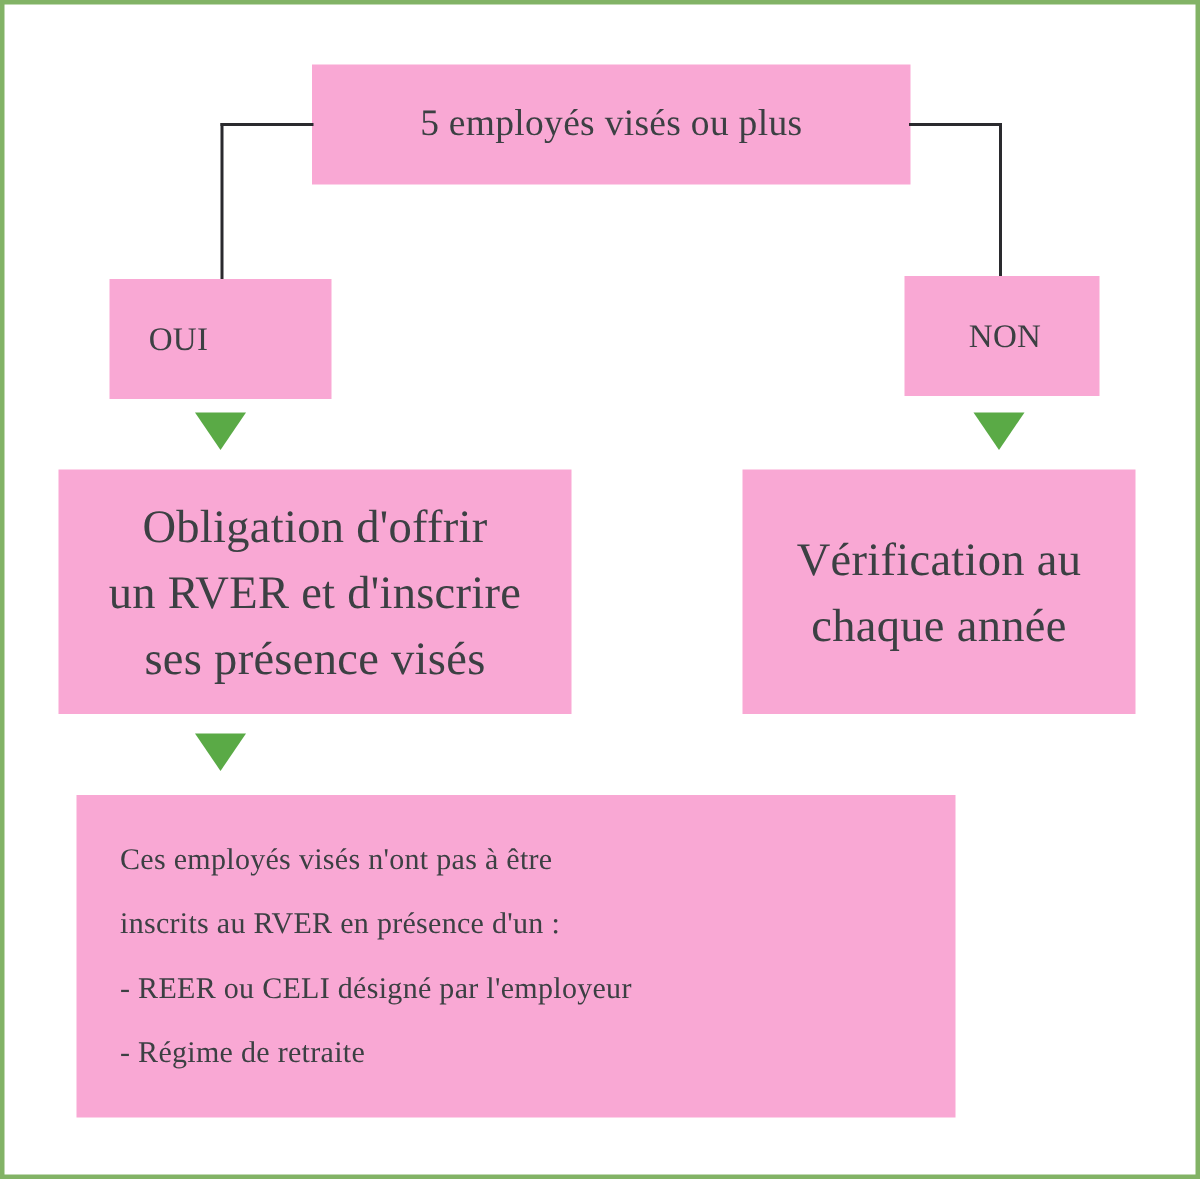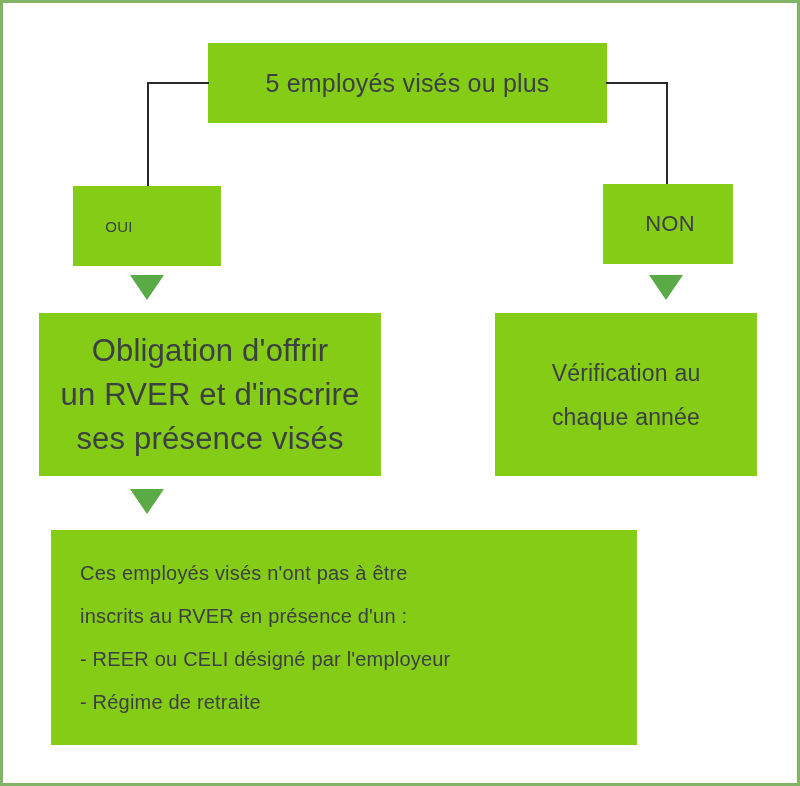--- a/index.html
+++ b/index.html
@@ -16,28 +16,28 @@
     width: 800px;
     height: 786px;
     box-sizing: border-box;
     background: #ffffff;
     border: 3px solid #82b366;
     overflow: hidden;
   }
 
   .node {
     position: absolute;
-    background: #84cc16;
+    background: #f9a8d4;
     box-sizing: border-box;
     display: flex;
     flex-direction: column;
     align-items: center;
     justify-content: center;
     color: #3c4043;
-    font-family: Liberation Sans, sans-serif;
+    font-family: Liberation Serif, serif;
     font-weight: 300;
     text-align: center;
     letter-spacing: 0.2px;
   }
 
   .node .line {
     display: block;
     white-space: nowrap;
   }
 
@@ -49,21 +49,21 @@
     height: 80px;
     font-size: 25px;
   }
 
   
   #node-oui {
     left: 70px;
     top: 183px;
     width: 148px;
     height: 80px;
-    font-size: 15px;
+    font-size: 22px;
     justify-content: center;
     align-items: center;
   }
   #node-oui .line { position: relative; left: -28px; }
 
   #node-non {
     left: 600px;
     top: 181px;
     width: 130px;
     height: 80px;
@@ -79,21 +79,21 @@
     height: 163px;
     font-size: 31px;
     line-height: 44px;
   }
 
   #node-verification {
     left: 492px;
     top: 310px;
     width: 262px;
     height: 163px;
-    font-size: 23px;
+    font-size: 31px;
     line-height: 44px;
   }
 
   
   #node-exemption {
     left: 48px;
     top: 527px;
     width: 586px;
     height: 215px;
     font-size: 20px;

